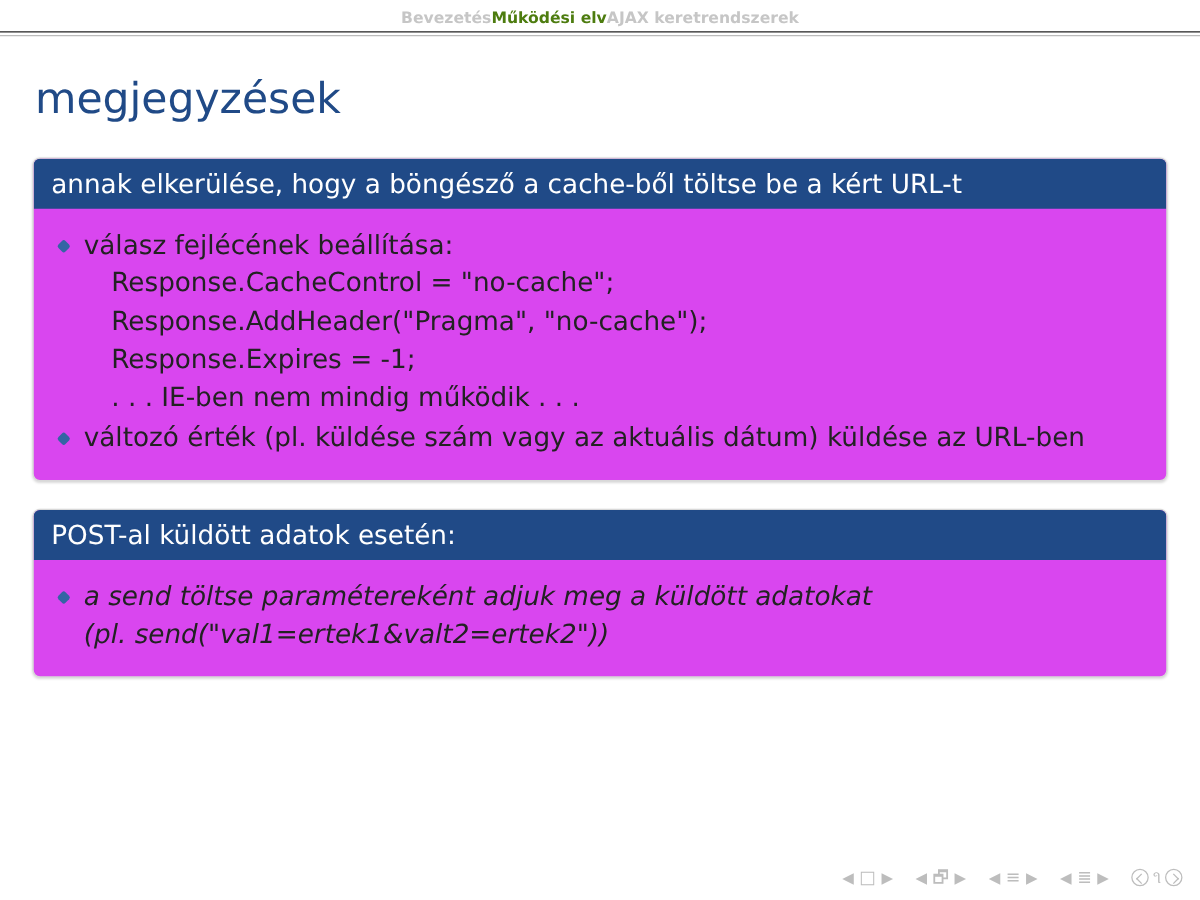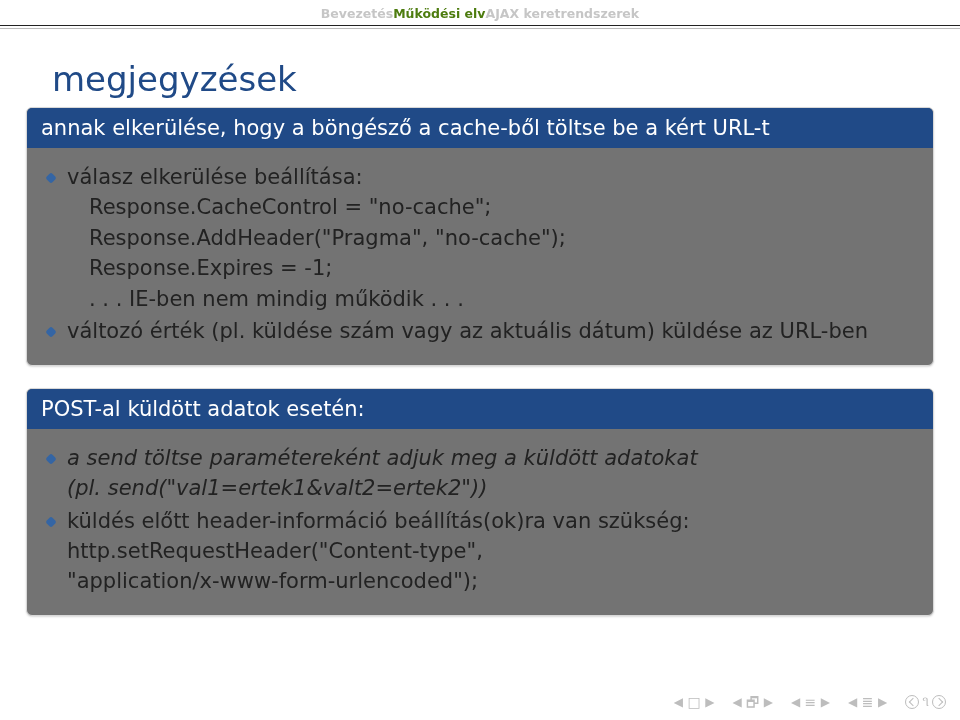--- a/index.html
+++ b/index.html
@@ -19,27 +19,26 @@
     font-weight: 600;
     color: #c6c6c6;
   }
   .header .active { color: #4d7c0f; }
   .hr1 { height: 1px; background: #222; }
   .hr2 { height: 1px; background: #bbb; margin-top: 2px; }
   .title {
     color: #204a87;
     font-size: 34px;
     font-weight: 400;
-    padding: 30px 28px 8px 28px;
-    margin-left: 24px;
+    padding: 30px 28px 27px 28px;
   }
   .block {
     margin: 0 26px 22px 26px;
     border-radius: 6px;
-    background: #737373;
+    background: #d946ef;
     border: 1px solid #d8d8d8;
     box-shadow: 0 1px 2px rgba(0,0,0,0.15);
     overflow: hidden;
   }
   .block-title {
     background: #204a87;
     color: #fff;
     padding: 8px 14px 8px 14px;
     font-size: 21px;
   }
@@ -103,45 +102,40 @@
 <div class="hr1"></div>
 <div class="hr2"></div>
 
 <div class="title">megjegyzések</div>
 
 <div class="block">
   <div class="block-title">annak elkerülése, hogy a böngésző a cache-ből töltse be a kért URL-t</div>
   <div class="block-body">
     <ul class="bul">
       <li>
-        <span>válasz elkerülése beállítása:</span>
+        <span>válasz fejlécének beállítása:</span>
         <div class="indent">Response.CacheControl = "no-cache";</div>
         <div class="indent">Response.AddHeader("Pragma", "no-cache");</div>
         <div class="indent">Response.Expires = -1;</div>
         <div class="indent">. . . IE-ben nem mindig működik . . .</div>
       </li>
       <li>
         <span>változó érték (pl. küldése szám vagy az aktuális dátum) küldése az URL-ben</span>
       </li>
     </ul>
   </div>
 </div>
 
 <div class="block">
   <div class="block-title">POST-al küldött adatok esetén:</div>
   <div class="block-body">
     <ul class="bul">
       <li>
         <span class="ital">a send töltse paramétereként adjuk meg a küldött adatokat</span><br>
         <span class="ital">(pl. send("val1=ertek1&amp;valt2=ertek2"))</span>
-      </li>
-      <li>
-        <span>küldés előtt header-információ beállítás(ok)ra van szükség:</span><br>
-        <span>http.setRequestHeader("Content-type",</span><br>
-        <span>"application/x-www-form-urlencoded");</span>
       </li>
     </ul>
   </div>
 </div>
 
 <div class="navbar">
   <span class="navgrp">
     <span class="navbtn">
         <span class="tri">◀</span>
         <span class="sym">&nbsp;□&nbsp;</span>

